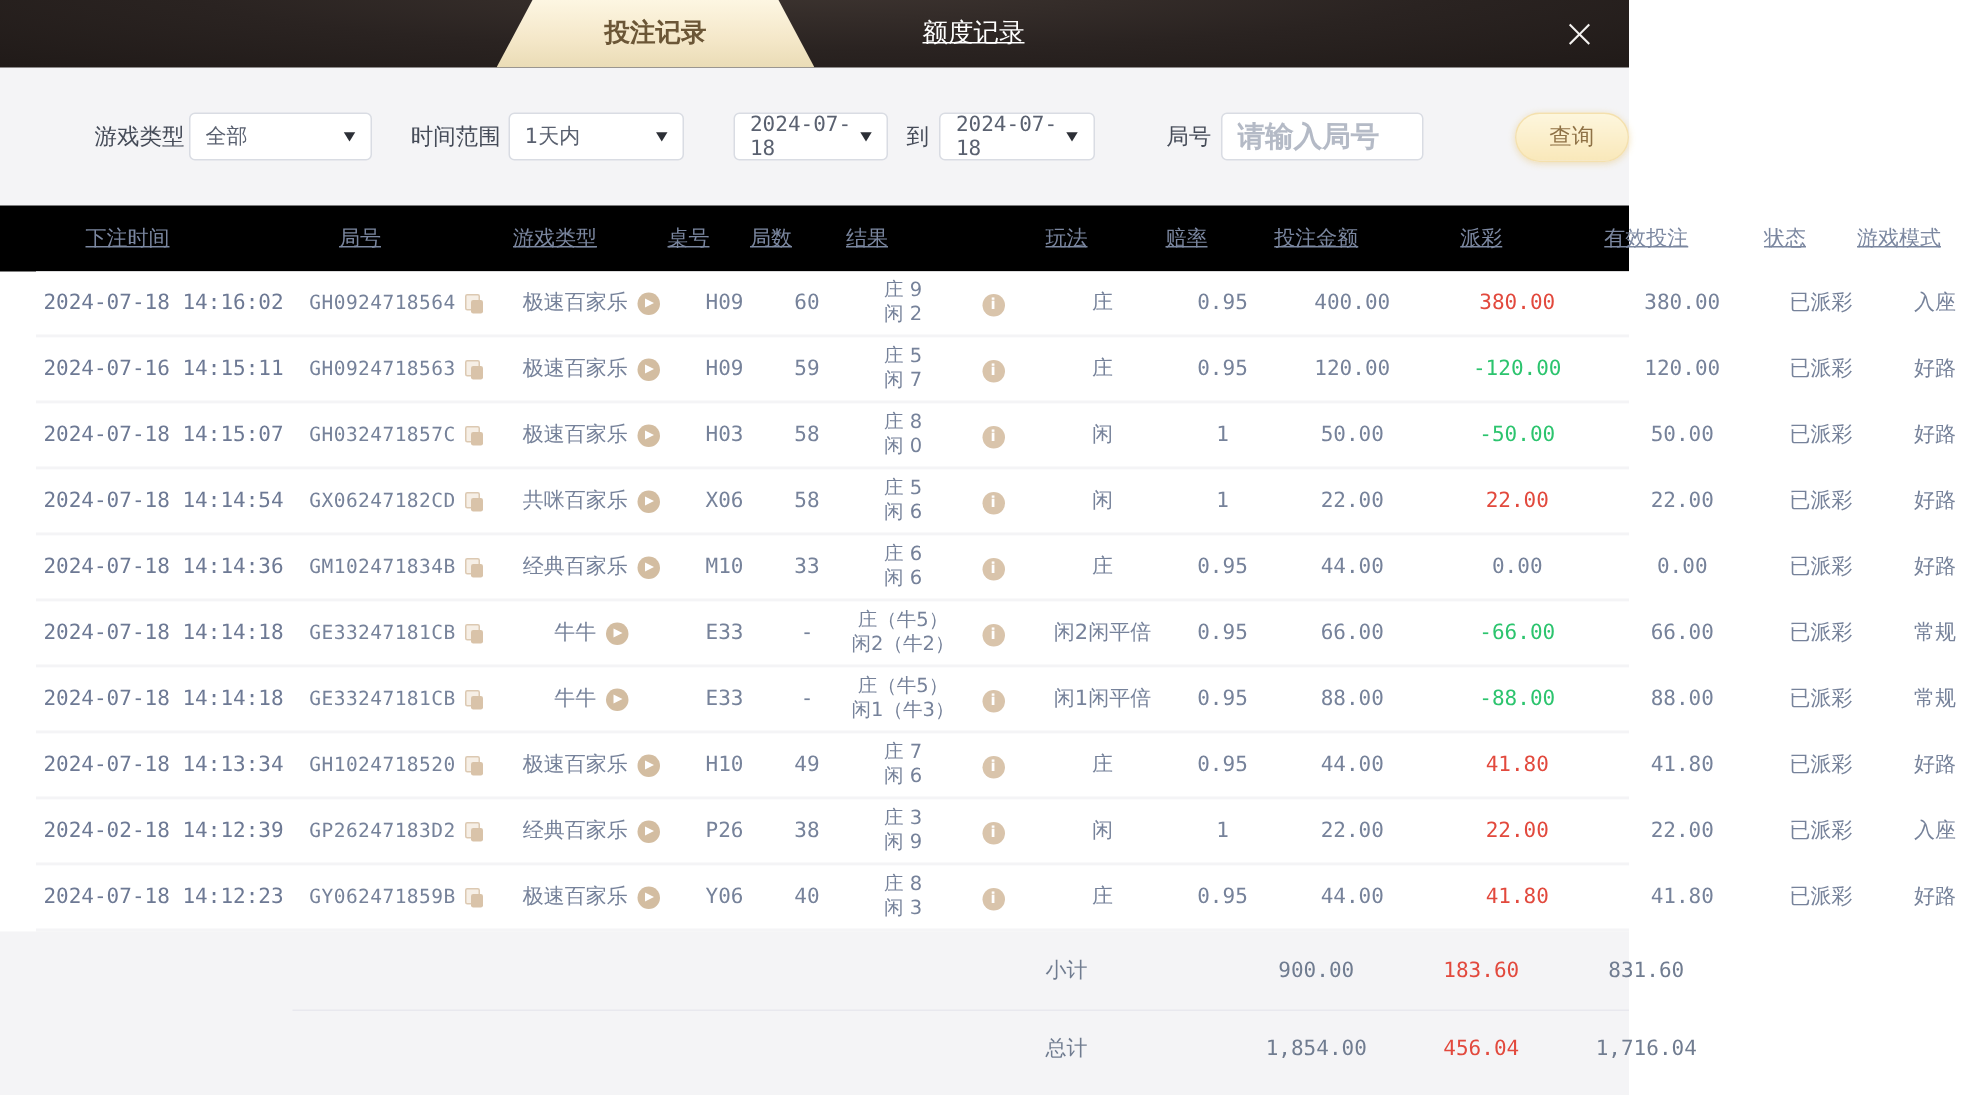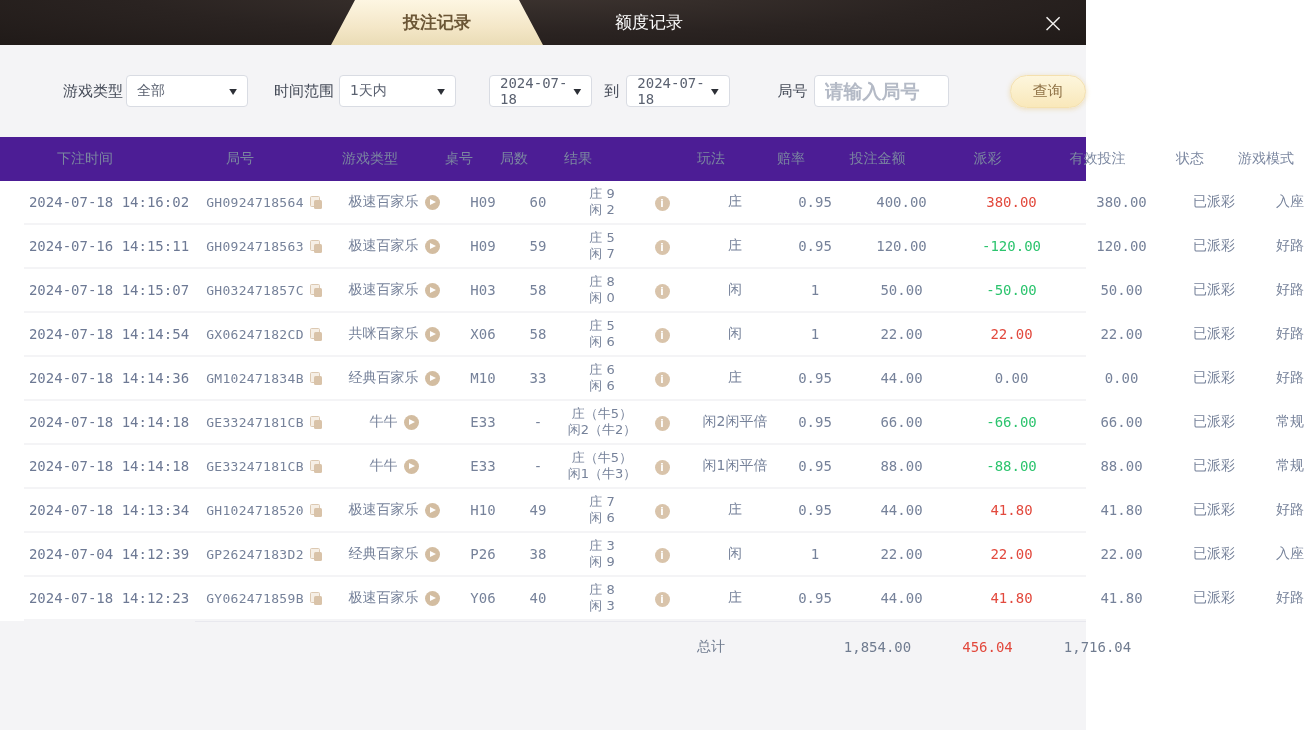--- a/index.html
+++ b/index.html
@@ -11,21 +11,21 @@
 
   
   .topbar { position:relative; height:45px; flex:0 0 45px;
     background:radial-gradient(ellipse at 50% -20%, #3e3531 0%, #2a2321 55%, #201a18 100%);
     display:flex; justify-content:center; }
   .tabs { display:flex; height:45px; }
   .tab { width:212px; height:45px; line-height:45px; text-align:center; font-size:17px; cursor:pointer; }
   .tab.active { background:linear-gradient(180deg,#fdf6e2 0%,#f4e7c8 60%,#eadcb6 100%);
     color:#6b5636; font-weight:bold;
     clip-path:polygon(24px 0, calc(100% - 24px) 0, 100% 100%, 0 100%); }
-  .tab.inactive { color:#ffffff; font-weight:500; }
+  .tab.inactive { color:#ffffff; font-weight:500;text-decoration:underline; }
   .close-btn { position:absolute; right:14px; top:0; height:45px; width:38px;
     display:flex; align-items:center; justify-content:center;
     color:#f5f3f1; font-size:27px; font-weight:300; cursor:pointer; line-height:1; }
 
   
   .filterbar { height:92px; flex:0 0 92px; background:#f4f4f6; display:flex; align-items:center; }
   .f-label { font-size:15px; color:#454b58; white-space:nowrap; }
   .select { height:32px; background:#fff; border:1px solid #d9dce3; border-radius:4px;
     display:flex; align-items:center; justify-content:space-between;
     padding:0 10px; cursor:pointer; }
@@ -38,21 +38,21 @@
   .search-btn { width:110px; height:33px; border-radius:17px;
     background:linear-gradient(180deg,#fdf6dd 0%,#f9e8ba 100%);
     border:1px solid #f4e0ae; box-shadow:0 1px 5px rgba(228,190,105,.45);
     color:#8f7246; font-size:15px; text-align:center; line-height:31px; cursor:pointer; }
 
   
   .grid { display:grid; grid-template-columns:170px 140px 120px 58px 52px 76px 44px 102px 58px 115px 105px 115px 70px 82px;
     align-items:center; }
   .cell { text-align:center; }
 
-  .thead { height:44px; flex:0 0 44px; background:#4c1d95; font-size:14px; color:#7b87a0; }
+  .thead { height:44px; flex:0 0 44px; background:#000000; font-size:14px; color:#7b87a0;text-decoration:underline; }
 
   .rows { background:#f4f4f6;margin-left:24px; }
   .row { height:44px; background:#ffffff; border-bottom:2px solid #f4f4f6;
     font-size:14px; color:#76829a; }
   .row .time { font-size:14px; color:#6d7994; }
   .row .rid { font-size:13px; letter-spacing:.3px; }
   .cell.with-icon { display:flex; align-items:center; justify-content:center; gap:6px; }
 
   .copy-icon { position:relative; width:12px; height:13px; display:inline-block; cursor:pointer; }
   .copy-icon::before { content:""; position:absolute; left:0; top:0; width:8px; height:9px;
@@ -360,21 +360,21 @@
         <div class="cell">庄</div>
         <div class="cell mono">0.95</div>
         <div class="cell mono">44.00</div>
         <div class="cell mono c-red">41.80</div>
         <div class="cell mono">41.80</div>
         <div class="cell">已派彩</div>
         <div class="cell">好路</div>
       </div>
 
       <div class="row grid">
-        <div class="cell time mono">2024-07-04 14:12:39</div>
+        <div class="cell time mono">2024-02-18 14:12:39</div>
         <div class="cell with-icon">
           <span class="rid mono">GP26247183D2</span>
           <span class="copy-icon"></span>
         </div>
         <div class="cell with-icon">
           <span>经典百家乐</span>
           <span class="play-icon"></span>
         </div>
         <div class="cell mono">P26</div>
         <div class="cell mono">38</div>
@@ -417,20 +417,30 @@
         <div class="cell mono">0.95</div>
         <div class="cell mono">44.00</div>
         <div class="cell mono c-red">41.80</div>
         <div class="cell mono">41.80</div>
         <div class="cell">已派彩</div>
         <div class="cell">好路</div>
       </div>
     </div>
 
   <div class="summary">
+    <div class="srow grid">
+      <div class="cell" style="grid-column:1 / 8"></div>
+      <div class="cell slabel">小计</div>
+      <div class="cell"></div>
+      <div class="cell mono">900.00</div>
+      <div class="cell mono c-red">183.60</div>
+      <div class="cell mono">831.60</div>
+      <div class="cell"></div>
+        <div class="cell"></div>
+    </div>
     <div class="srow second grid">
       <div class="cell" style="grid-column:1 / 8"></div>
       <div class="cell slabel">总计</div>
       <div class="cell"></div>
       <div class="cell mono">1,854.00</div>
       <div class="cell mono c-red">456.04</div>
       <div class="cell mono">1,716.04</div>
       <div class="cell"></div>
         <div class="cell"></div>
     </div>

